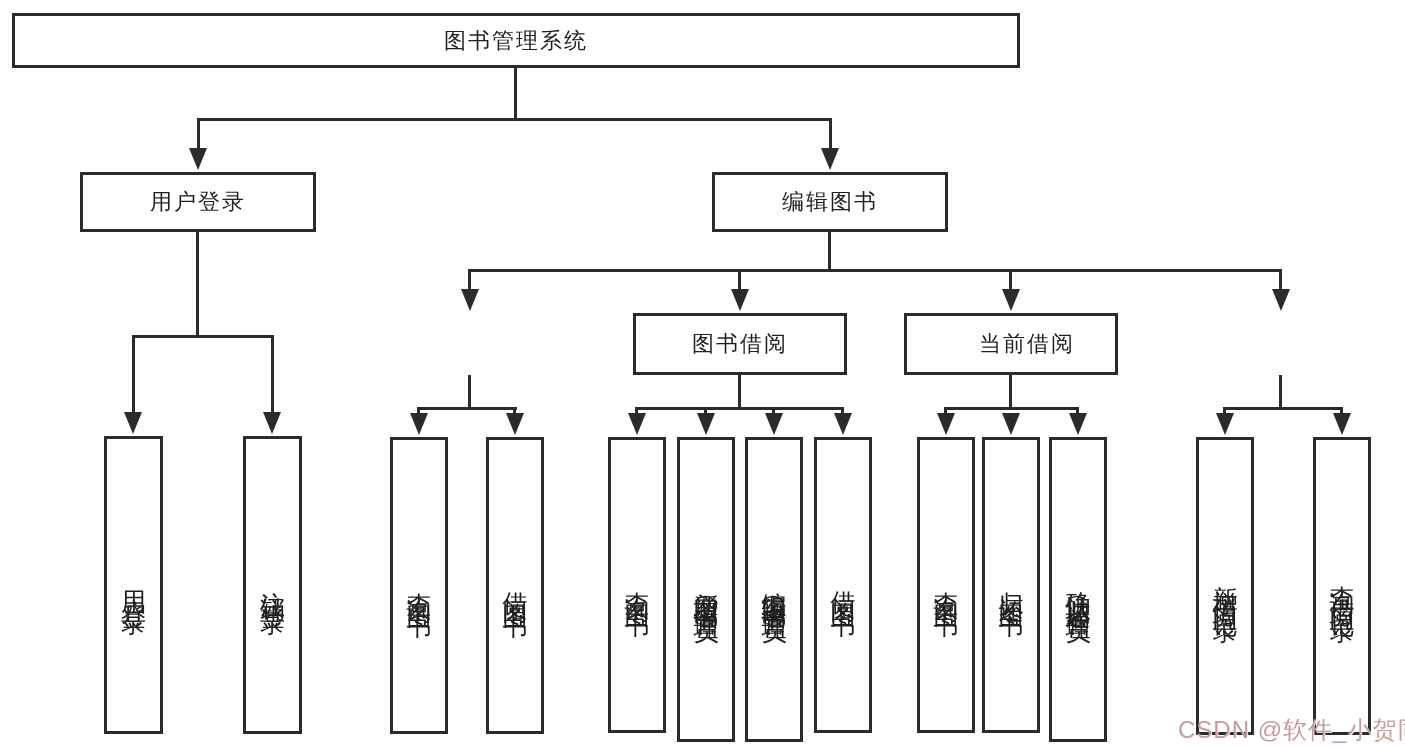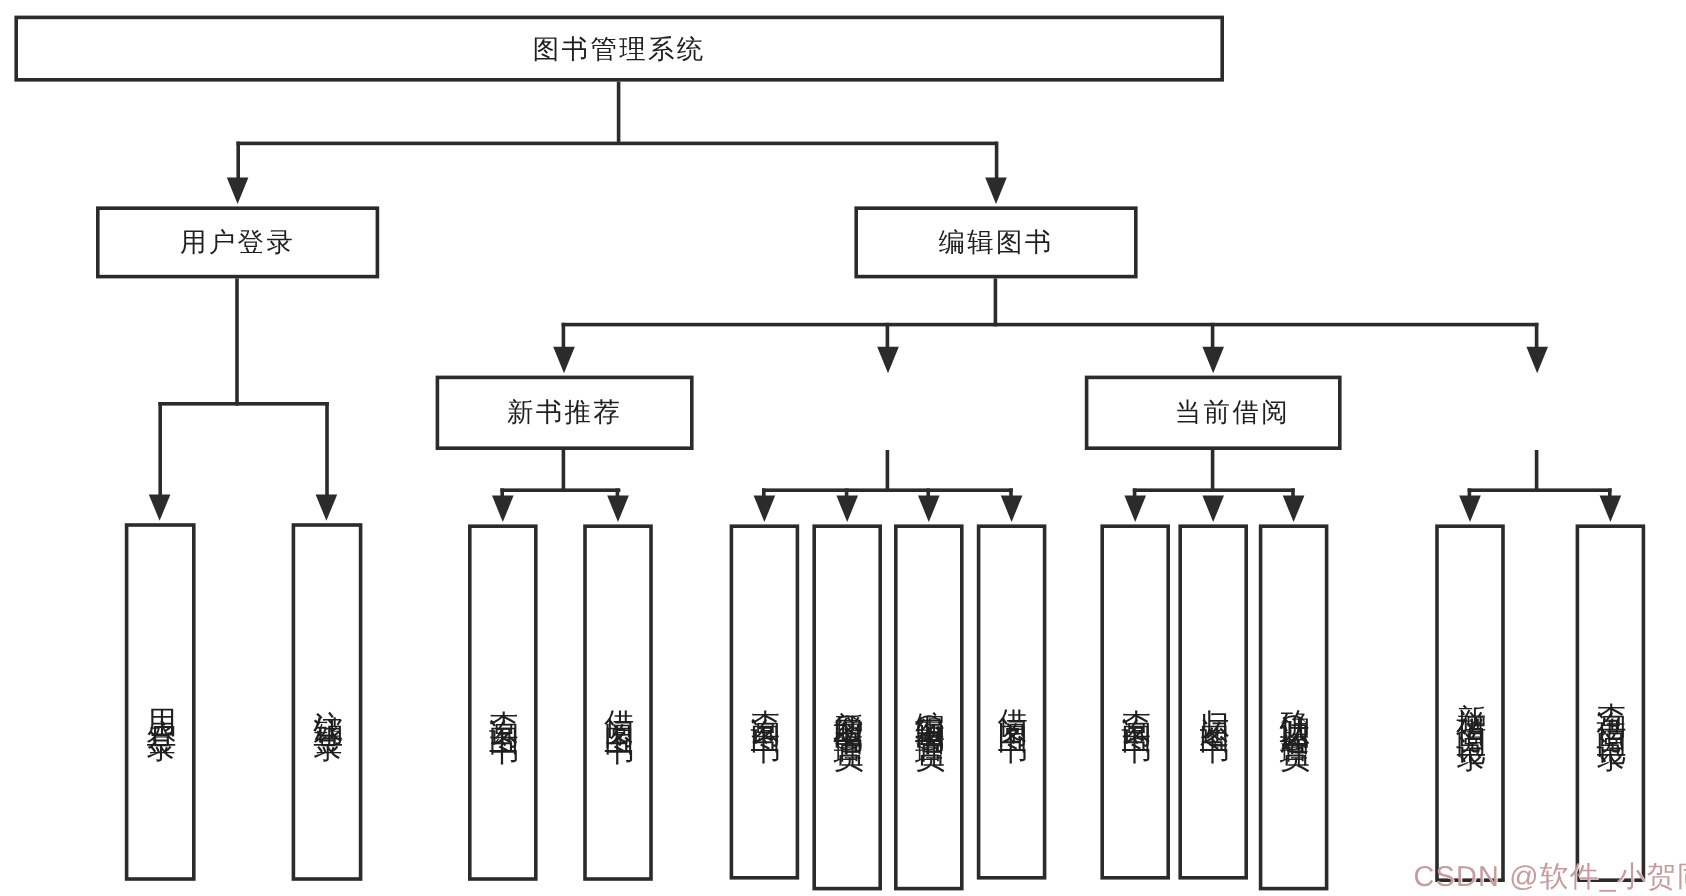--- a/index.html
+++ b/index.html
@@ -55,22 +55,22 @@
   <div class="hl" style="left:468px;top:269px;width:814px;"></div>
   <div class="vl" style="left:468px;top:269px;height:22px;"></div>
   <div class="vl" style="left:738px;top:269px;height:22px;"></div>
   <div class="vl" style="left:1009px;top:269px;height:22px;"></div>
   <div class="vl" style="left:1279px;top:269px;height:22px;"></div>
   <div class="arr" style="left:461px;top:289px;"></div>
   <div class="arr" style="left:731px;top:289px;"></div>
   <div class="arr" style="left:1002px;top:289px;"></div>
   <div class="arr" style="left:1272px;top:289px;"></div>
 
-  <div class="box" style="left:363px;top:313px;width:215px;height:62px;">
-    <span class="h-label">新书推荐</span>
+  <div class="box" style="left:633px;top:313px;width:214px;height:62px;">
+    <span class="h-label">图书借阅</span>
   </div>
   <div class="box" style="left:904px;top:313px;width:214px;height:62px;padding-left:32px;">
     <span class="h-label">当前借阅</span>
   </div>
 
   <div class="vl" style="left:468px;top:375px;height:35px;"></div>
   <div class="hl" style="left:417px;top:407px;width:100px;"></div>
   <div class="vl" style="left:417px;top:407px;height:9px;"></div>
   <div class="vl" style="left:513px;top:407px;height:9px;"></div>
   <div class="arr" style="left:410px;top:413px;"></div>

